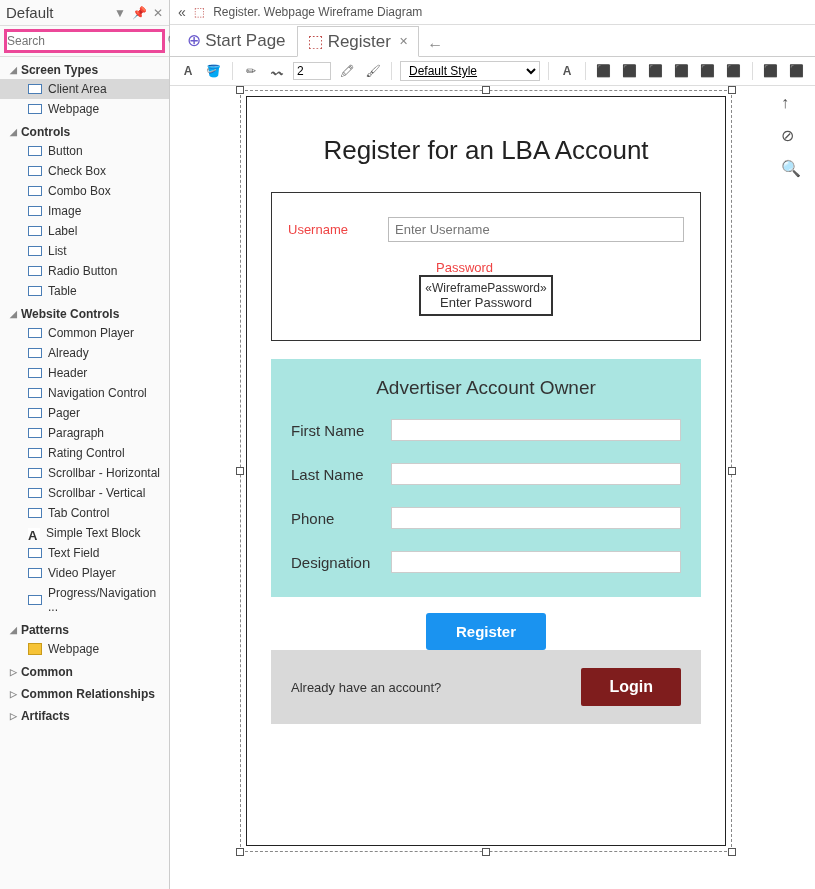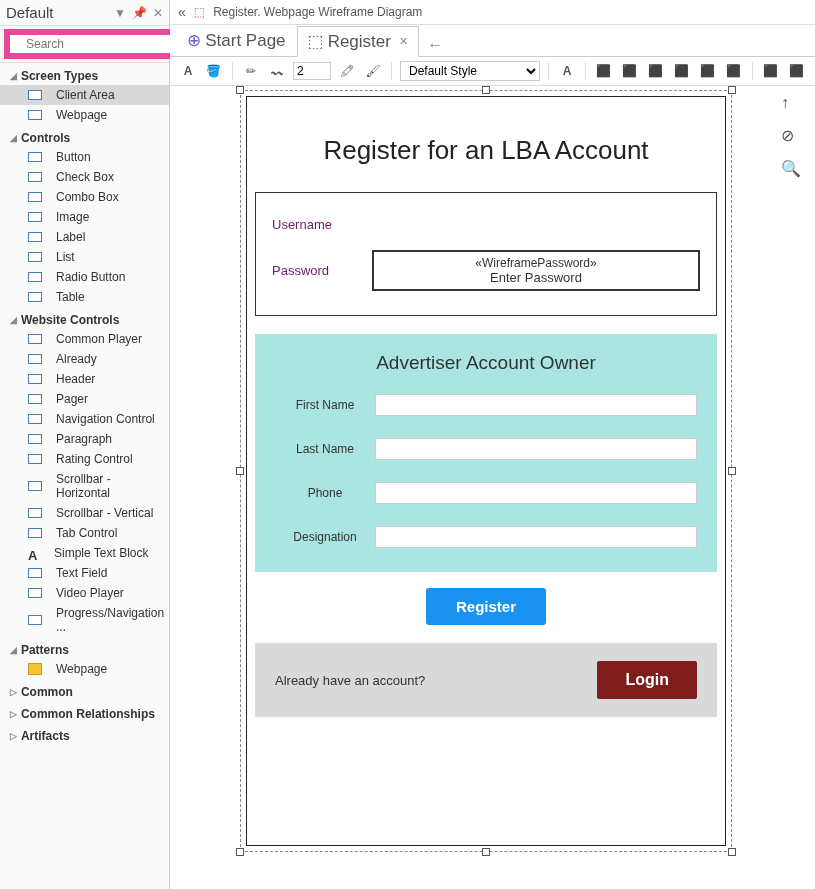--- a/index.html
+++ b/index.html
@@ -5,76 +5,76 @@
     * { box-sizing: border-box; margin: 0; padding: 0; font-family: "Segoe UI", Tahoma, sans-serif; }
     body { background: #fff; width: 815px; height: 889px; overflow: hidden; display: flex; }
     
     
     .toolbox { width: 170px; background: #fafafa; border-right: 1px solid #ccc; display: flex; flex-direction: column; }
     .toolbox-header { display: flex; align-items: center; padding: 4px 6px; border-bottom: 1px solid #ddd; }
     .toolbox-title { font-size: 15px; color: #444; flex: 1; }
     .toolbox-header-icons { display: flex; gap: 6px; color: #888; font-size: 12px; }
     .toolbox-header-icons span { cursor: pointer; }
     .search-row { display: flex; align-items: center; padding: 3px 4px; border-bottom: 1px solid #ddd; gap: 3px; }
-    .search-input { flex: 1; border: 6px solid #ec4899; padding: 2px 16px; font-size: 12px; color: #888; background: #fff; }
+    .search-input { flex: 1; border: 3px solid #ec4899; padding: 2px 0; font-size: 12px; color: #888; background: #fff; }
     .search-btn, .hamburger { width: 18px; height: 18px; display: flex; align-items: center; justify-content: center; color: #888; cursor: pointer; }
     .tree { overflow-y: auto; flex: 1; font-size: 12px; }
     .tree-group { padding: 6px 6px 2px 10px; color: #333; font-weight: 600; display: flex; align-items: center; gap: 4px; cursor: pointer; }
     .tree-group .caret { font-size: 9px; color: #888; }
-    .tree-item { padding: 3px 6px 3px 28px; display: flex; align-items: center; gap: 14px; cursor: pointer; color: #333; }
+    .tree-item { padding: 3px 6px 3px 28px; display: flex; align-items: center; gap: 6px; cursor: pointer; color: #333; }
     .tree-item.selected { background: #d8d8d8; }
     .node-icon { width: 14px; height: 10px; border: 1px solid #4a7db5; background: #fff; flex-shrink: 0; }
     .node-icon.folder { background: #f6c336; border-color: #c99b1b; height: 12px; }
     .node-icon.text { border: none; width: 12px; font-weight: bold; color: #333; font-size: 13px; }
     
     
     .main { flex: 1; display: flex; flex-direction: column; background: #fff; }
     .top-bar { display: flex; align-items: center; padding: 4px 8px; border-bottom: 1px solid #ddd; gap: 8px; font-size: 12px; color: #555; }
     .top-bar .chev { font-size: 14px; cursor: pointer; }
     .tabs { display: flex; align-items: flex-end; padding: 0 6px; border-bottom: 1px solid #ccc; }
     .tab { display: flex; align-items: center; gap: 4px; padding: 4px 10px; font-size: 17px; color: #555; cursor: pointer; border: 1px solid transparent; position: relative; }
     .tab.active { border: 1px solid #ccc; border-bottom: 1px solid #fff; background: #fff; margin-bottom: -1px; }
     .tab-close { font-size: 11px; color: #888; margin-left: 4px; cursor: pointer; }
     .format-bar { display: flex; align-items: center; padding: 4px 8px; border-bottom: 1px solid #ddd; gap: 6px; font-size: 12px; }
     .format-bar .sep { width: 1px; height: 18px; background: #ddd; margin: 0 2px; }
     .fb-btn { width: 20px; height: 20px; display: flex; align-items: center; justify-content: center; cursor: pointer; color: #555; }
     .fb-input { width: 38px; border: 1px solid #ccc; padding: 1px 3px; font-size: 12px; }
-    .fb-select { border: 1px solid #ccc; padding: 1px 4px; font-size: 12px; width: 140px; background: #fff; }
+    .fb-select { border: 1px solid #ccc; padding: 1px 4px; font-size: 12px; width: 140px; background: #fff; text-decoration: underline; }
     
     
     .canvas-outer { flex: 1; background: #fff; position: relative; overflow: auto; }
     .canvas { position: absolute; left: 16px; top: 10px; width: 600px; }
     .selection-frame { position: relative; width: 480px; height: 750px; margin: 0 auto; }
     .dashed-border { position: absolute; inset: -6px; border: 1px dashed #888; }
     .handle { position: absolute; width: 8px; height: 8px; background: #fff; border: 1px solid #555; }
     .handle.nw { left: -10px; top: -10px; }
     .handle.n  { left: 50%; top: -10px; transform: translateX(-50%); }
     .handle.ne { right: -10px; top: -10px; }
     .handle.w  { left: -10px; top: 50%; transform: translateY(-50%); }
     .handle.e  { right: -10px; top: 50%; transform: translateY(-50%); }
     .handle.sw { left: -10px; bottom: -10px; }
     .handle.s  { left: 50%; bottom: -10px; transform: translateX(-50%); }
     .handle.se { right: -10px; bottom: -10px; }
-    .wireframe { position: absolute; inset: 0; border: 1px solid #222; background: #fff; padding: 18px 8px; }
+    .wireframe { position: absolute; inset: 0; border: 1px solid #222; background: #fff; padding: 18px 24px; }
     .wf-title { text-align: center; font-size: 26px; color: #222; margin: 20px 0 26px; font-weight: 400; }
     .cred-box { border: 1px solid #333; padding: 24px 16px; }
     .form-row { display: flex; align-items: center; margin-bottom: 18px; }
-    .form-row:last-child { margin-bottom: 0; }
-    .form-label { width: 100px; font-size: 13px; color: #701a75; }
+    .form-row:last-child { margin-bottom: 0; flex-direction: column; }
+    .form-label { width: 100px; font-size: 13px; color: #ef4444; }
     .form-input { flex: 1; border: 1px solid #bbb; padding: 4px 6px; font-size: 13px; color: #777; background: #fff; }
     .pw-box { flex: 1; border: 2px solid #333; text-align: center; padding: 4px; font-size: 13px; color: #333; }
     .pw-box div:first-child { font-size: 12px; }
     .owner-box { background: #aae5e1; padding: 18px 20px 24px; margin-top: 18px; }
     .owner-title { text-align: center; font-size: 19px; color: #333; margin-bottom: 20px; font-weight: 400; }
     .owner-row { display: flex; align-items: center; margin-bottom: 22px; }
     .owner-row:last-child { margin-bottom: 0; }
-    .owner-label { width: 100px; font-size: 12px; color: #333; text-align: center; }
+    .owner-label { width: 100px; font-size: 15px; color: #333; }
     .owner-input { flex: 1; border: 1px solid #ccc; background: #fff; height: 22px; }
     .register-btn { display: block; margin: 16px auto 0; background: #1a93f0; color: #fff; border: none; padding: 10px 30px; font-size: 15px; font-weight: 600; border-radius: 3px; cursor: pointer; }
-    .login-box { background: #d9d9d9; padding: 18px 20px; margin-top: 18px; display: flex; align-items: center; justify-content: flex-end; }
+    .login-box { background: #d9d9d9; padding: 18px 20px; display: flex; align-items: center; justify-content: flex-end; }
     .login-text { font-size: 13px; color: #333; flex: 1; }
     .login-btn { background: #7f1d1d; color: #fff; border: none; padding: 10px 28px; font-size: 16px; font-weight: 600; border-radius: 2px; cursor: pointer; }
     
     .side-tools { position: absolute; right: 14px; top: 8px; display: flex; flex-direction: column; gap: 14px; color: #555; font-size: 16px; }
     .side-tools span { cursor: pointer; }
   </style>
 </head>
 <body>
 
 <div class="toolbox">
@@ -152,25 +152,25 @@
       <div class="tree-item">
         <span class="node-icon"></span>
         <span>Already</span>
       </div>
       <div class="tree-item">
         <span class="node-icon"></span>
         <span>Header</span>
       </div>
       <div class="tree-item">
         <span class="node-icon"></span>
+        <span>Navigation Control</span>
+      </div>
+      <div class="tree-item">
+        <span class="node-icon"></span>
         <span>Pager</span>
-      </div>
-      <div class="tree-item">
-        <span class="node-icon"></span>
-        <span>Navigation Control</span>
       </div>
       <div class="tree-item">
         <span class="node-icon"></span>
         <span>Paragraph</span>
       </div>
       <div class="tree-item">
         <span class="node-icon"></span>
         <span>Rating Control</span>
       </div>
       <div class="tree-item">
@@ -284,20 +284,21 @@
         <div class="handle sw"></div>
         <div class="handle s"></div>
         <div class="handle se"></div>
 
         <div class="wireframe">
           <h1 class="wf-title">Register for an LBA Account</h1>
 
           <div class="cred-box">
             <div class="form-row">
               <span class="form-label">Username</span>
+              <input class="form-input" placeholder="Enter Username" style="">
             </div>
             <div class="form-row">
               <span class="form-label">Password</span>
               <div class="pw-box">
                 <div>«WireframePassword»</div>
                 <div>Enter Password</div>
               </div>
             </div>
           </div>
 

